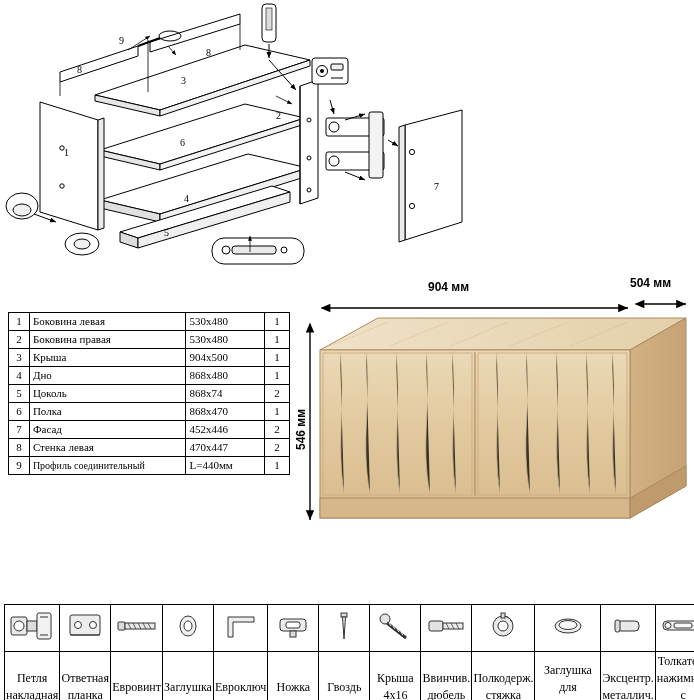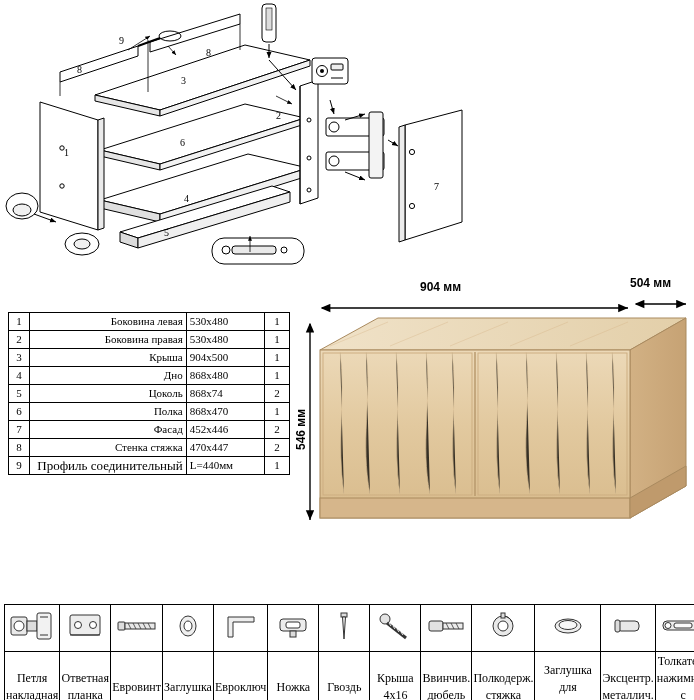--- a/index.html
+++ b/index.html
@@ -33,24 +33,24 @@
     font-size:11px;
   }
   .parts-table td{
     border:1px solid #000;
     padding:1px 3px;
     height:15px;
     line-height:13px;
     white-space:nowrap;
   }
   .parts-table td.num{width:14px;text-align:center;}
-  .parts-table td.name{width:150px;text-align:right;margin-top:42px;}
+  .parts-table td.name{width:150px;text-align:left;margin-top:42px;}
   .parts-table td.size{width:72px;}
   .parts-table td.qty{width:18px;text-align:center;}
-  .parts-table td.small{font-size:13px;}
+  .parts-table td.small{font-size:10px;}
 
   
   .cabinet-area{position:absolute;left:300px;top:290px;width:390px;height:250px;}
   .dim-top-label{position:absolute;font-weight:bold;font-size:12px;font-family:"Liberation Sans",sans-serif;}
   .dim-side-label{
     position:absolute;font-weight:bold;font-size:12px;
     font-family:"Liberation Sans",sans-serif;
     transform:rotate(-90deg);transform-origin:left top;white-space:nowrap;
   }
 
@@ -243,21 +243,21 @@
         <td class="qty">1</td>
       </tr>
       <tr>
         <td class="num">7</td>
         <td class="name">Фасад</td>
         <td class="size">452х446</td>
         <td class="qty">2</td>
       </tr>
       <tr>
         <td class="num">8</td>
-        <td class="name">Стенка стяжка</td>
+        <td class="name">Стенка левая</td>
         <td class="size">470х447</td>
         <td class="qty">2</td>
       </tr>
       <tr>
         <td class="num">9</td>
         <td class="name small">Профиль соединительный</td>
         <td class="size">L=440мм</td>
         <td class="qty">1</td>
       </tr>
     </tbody>
@@ -327,21 +327,21 @@
 
       <g>
         <line x1="336" y1="14" x2="386" y2="14" stroke="#000" stroke-width="1.4" marker-start="url(#arr2s)" marker-end="url(#arr2)"></line>
       </g>
 
       <g>
         <line x1="10" y1="34" x2="10" y2="230" stroke="#000" stroke-width="1.4" marker-start="url(#arr2s)" marker-end="url(#arr2)"></line>
       </g>
     </svg>
 
-    <div class="dim-top-label" style="left:120px;top:-10px;">904 мм</div>
+    <div class="dim-top-label" style="left:128px;top:-10px;">904 мм</div>
     <div class="dim-top-label" style="left:330px;top:-14px;">504 мм</div>
     <div class="dim-side-label" style="left:-6px;top:160px;">546 мм</div>
   </div>
 
 
   <table class="kit-table">
     <tbody>
       <tr>
         <td class="icon c">
           <svg width="50" height="42" viewBox="0 0 50 42">

